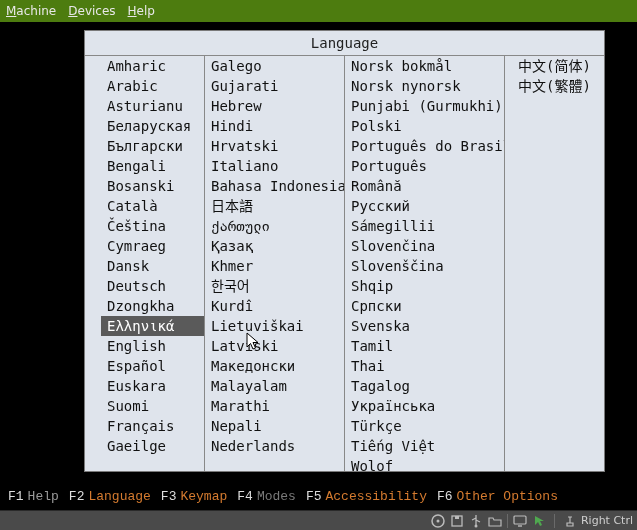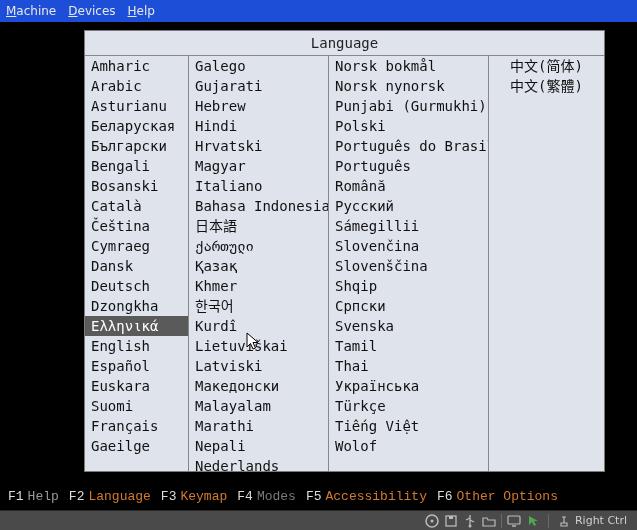--- a/index.html
+++ b/index.html
@@ -5,21 +5,21 @@
   * { box-sizing: border-box; margin: 0; padding: 0; }
   html, body { width: 637px; height: 530px; overflow: hidden; }
   body {
     font-family: "DejaVu Sans", "Liberation Sans", sans-serif;
     background: #000;
     font-size: 13px;
     color: #000;
   }
   
   .menubar {
-    background: #1d4ed8;
+    background: #4d7c0f;
     height: 22px;
     display: flex;
     align-items: center;
     padding: 0 6px;
     gap: 12px;
     font-size: 12px;
     color: #e8e8e8;
   }
   .menu-item { cursor: default; }
   .menu-item .ul { text-decoration: underline; }
@@ -59,21 +59,21 @@
   .lang-cols {
     display: flex;
     height: calc(100% - 24px);
     border-top: 1px solid #888;
   }
   .lang-col {
     border-right: 1px solid #888;
     overflow: hidden;
   }
   .lang-col:last-child { border-right: none; }
-  .c0 { width: 104px; }
+  .c0 { width: 104px; margin-left: 16px; }
   .c1 { width: 140px; }
   .c2 { width: 160px; }
   .c3 { flex: 1; text-align: center; }
   .lang-item {
     height: 20px;
     line-height: 20px;
     padding: 0 6px;
     color: #111;
     font-family: "DejaVu Sans Mono", "Noto Sans CJK SC", "Noto Sans", monospace;
     font-size: 14px;
@@ -108,21 +108,21 @@
   .fk .lab { color: #d57b2f; margin-left: 4px; }
   .fk:first-child .lab { color: #999; }
   
   .statusbar {
     height: 20px;
     background: #4a4a4a;
     border-top: 1px solid #2a2a2a;
     display: flex;
     align-items: center;
     justify-content: flex-end;
-    padding: 0 10px;
+    padding: 0 4px;
     gap: 8px;
     color: #cfcfcf;
     font-size: 11px;
   }
   .sb-icons { display: flex; gap: 5px; align-items: center; }
   .sb-icon { width: 14px; height: 14px; display: inline-flex; align-items: center; justify-content: center; }
   .sb-icon svg { width: 14px; height: 14px; }
   .sb-sep { width: 1px; height: 14px; background: #6a6a6a; }
   .host-key { display: flex; align-items: center; gap: 4px; }
 </style>
@@ -163,21 +163,20 @@
           <div class="lang-item">Suomi</div>
           <div class="lang-item">Français</div>
           <div class="lang-item">Gaeilge</div>
         </div>
       <div class="lang-col c1">
           <div class="lang-item">Galego</div>
           <div class="lang-item">Gujarati</div>
           <div class="lang-item">Hebrew</div>
           <div class="lang-item">Hindi</div>
           <div class="lang-item">Hrvatski</div>
-          <div class="lang-item">Magyar</div>
           <div class="lang-item">Italiano</div>
           <div class="lang-item">Bahasa Indonesia</div>
           <div class="lang-item">日本語</div>
           <div class="lang-item">ქართული</div>
           <div class="lang-item">Қазақ</div>
           <div class="lang-item">Khmer</div>
           <div class="lang-item">한국어</div>
           <div class="lang-item">Kurdî</div>
           <div class="lang-item">Lietuviškai</div>
           <div class="lang-item">Latviski</div>
@@ -197,20 +196,21 @@
           <div class="lang-item">Română</div>
           <div class="lang-item">Русский</div>
           <div class="lang-item">Sámegillii</div>
           <div class="lang-item">Slovenčina</div>
           <div class="lang-item">Slovenščina</div>
           <div class="lang-item">Shqip</div>
           <div class="lang-item">Српски</div>
           <div class="lang-item">Svenska</div>
           <div class="lang-item">Tamil</div>
           <div class="lang-item">Thai</div>
+          <div class="lang-item">Tagalog</div>
           <div class="lang-item">Українська</div>
           <div class="lang-item">Türkçe</div>
           <div class="lang-item">Tiếng Việt</div>
           <div class="lang-item">Wolof</div>
         </div>
       <div class="lang-col c3">
           <div class="lang-item">中文(简体)</div>
           <div class="lang-item">中文(繁體)</div>
         </div>
     </div>

